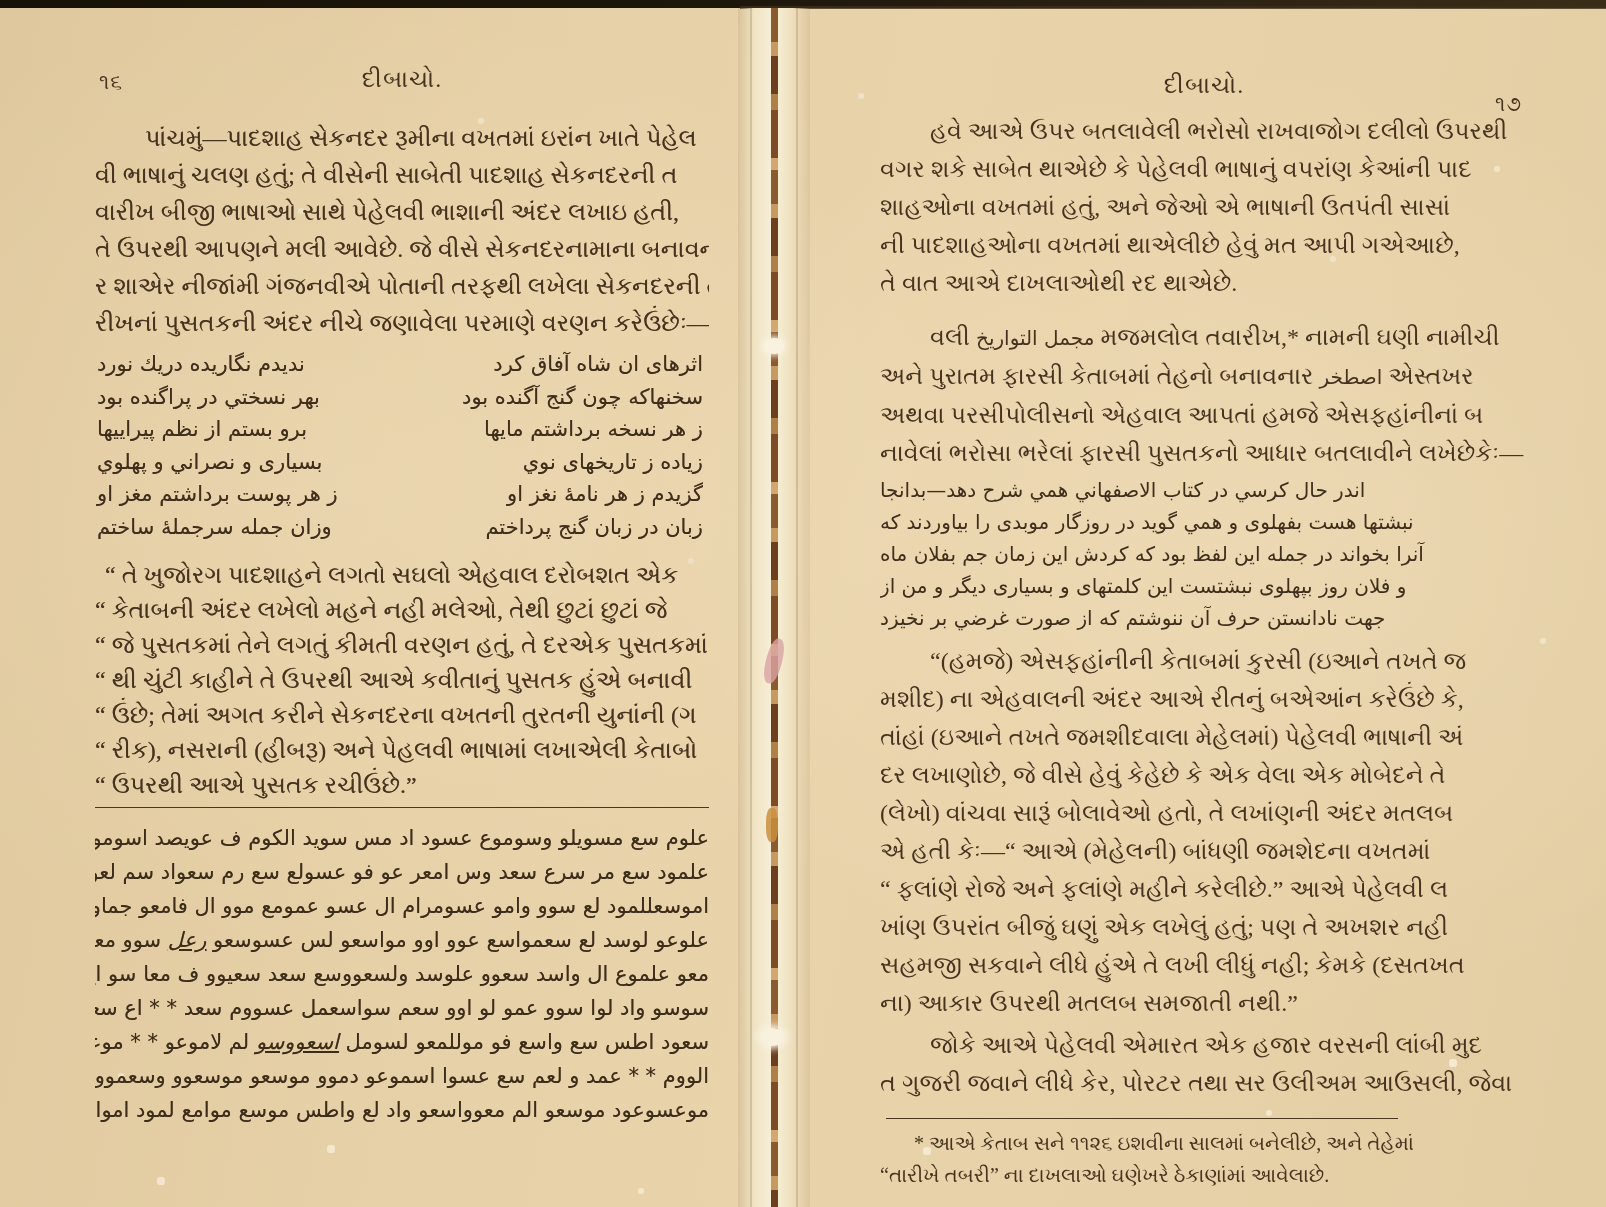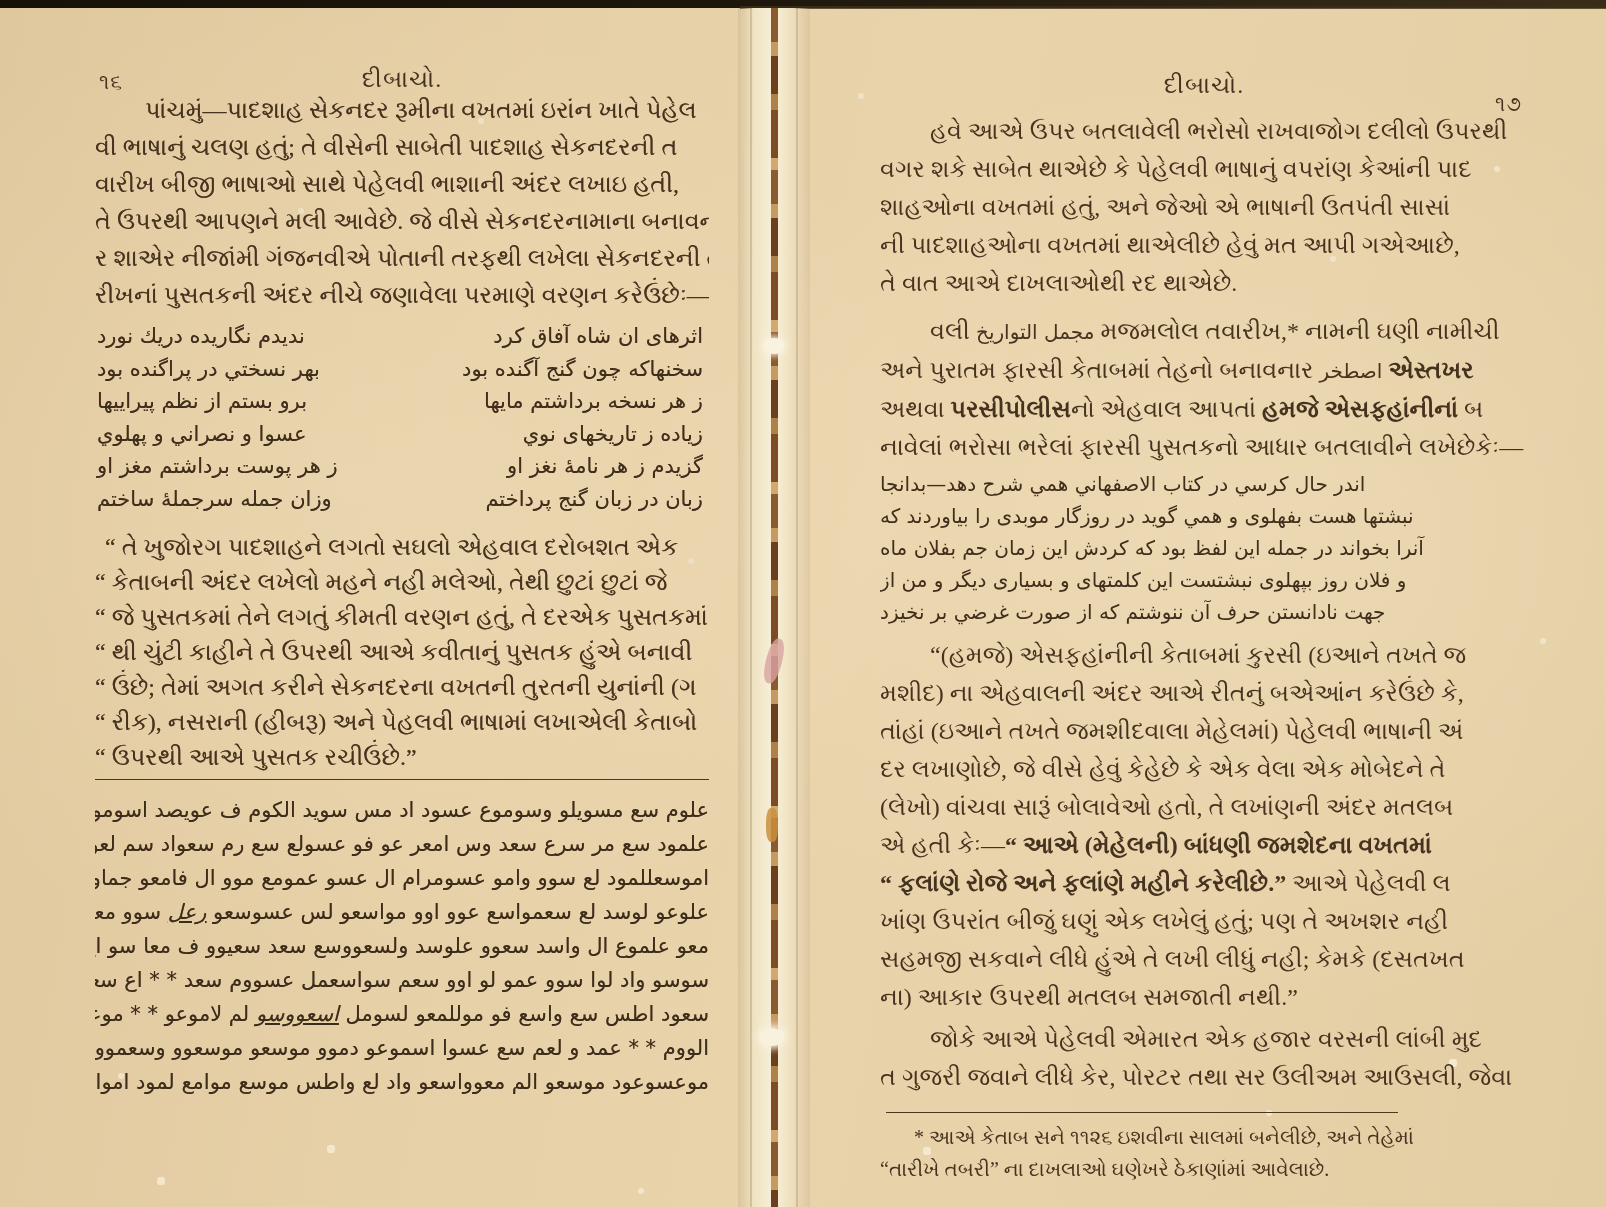--- a/index.html
+++ b/index.html
@@ -56,21 +56,21 @@
   #col-left .pgnum{position:absolute;left:4px;top:12px;}
   #col-left .runhead{position:absolute;left:0;right:0;top:8px;text-align:center;}
   #col-right .pgnum{position:absolute;right:6px;top:34px;}
   #col-right .runhead{position:absolute;left:0;right:0;top:14px;text-align:center;}
 
   .gj{font-size:24px;}
   .gj .line{line-height:37px;white-space:nowrap;}
   #col-right .gj .line{line-height:38px;}
   .p .line:first-child{text-indent:50px;}
   .q .line:first-child{text-indent:10px;}
-  .b{font-weight:bold;}
+  .b{font-weight:normal;}
   .u{text-decoration:underline;font-style:italic;}
   .fa{font-family:"DejaVu Sans",sans-serif;font-size:20px;}
 
   .verse{margin-top:6px;padding:0 6px 0 2px;}
   .verse .line{display:flex;justify-content:space-between;line-height:32.5px;
     font-family:"DejaVu Sans",sans-serif;font-size:21px;color:#3f2e1c;}
   .verse .line span{white-space:nowrap;}
 
   .quote{margin-top:15px;}
   .quote .line{line-height:35px;}
@@ -113,21 +113,21 @@
 
   <div class="speckles"></div>
 
   <div class="page" id="page-left">
     <div class="col pL" id="col-left">
       <div class="headrow">
         <span class="pgnum">૧૬</span>
         <span class="runhead">દીબાચો.</span>
       </div>
 
-      <div class="gj p" style="">
+      <div class="gj p" style="margin-top:28px">
           <div class="line">પાંચમું—પાદશાહ સેકનદર રૂમીના વખતમાં ઇરાંન ખાતે પેહેલ</div>
           <div class="line">વી ભાષાનું ચલણ હતું; તે વીસેની સાબેતી પાદશાહ સેકનદરની ત</div>
           <div class="line">વારીખ બીજી ભાષાઓ સાથે પેહેલવી ભાશાની અંદર લખાઇ હતી,</div>
           <div class="line">તે ઉપરથી આપણને મલી આવેછે. જે વીસે સેકનદરનામાના બનાવના</div>
           <div class="line">ર શાએર નીજાંમી ગંજનવીએ પોતાની તરફથી લખેલા સેકનદરની તવા</div>
           <div class="line">રીખનાં પુસતકની અંદર નીચે જણાવેલા પરમાણે વરણન કરેઉંછેઃ—</div>
         </div>
 
       <div class="verse" dir="rtl">
           <div class="line">
@@ -137,21 +137,21 @@
           <div class="line">
             <span>سخنهاكه چون گنج آگنده بود</span>
             <span>بهر نسختي در پراگنده بود</span>
           </div>
           <div class="line">
             <span>ز هر نسخه برداشتم مايها</span>
             <span>برو بستم از نظم پيراييها</span>
           </div>
           <div class="line">
             <span>زياده ز تاريخهاى نوي</span>
-            <span>عسوا و نصراني و پهلوي</span>
+            <span>بسيارى و نصراني و پهلوي</span>
           </div>
           <div class="line">
             <span>گزيدم ز هر نامهٔ نغز او</span>
             <span>ز هر پوست برداشتم مغز او</span>
           </div>
           <div class="line">
             <span>زبان در زبان گنج پرداختم</span>
             <span>وزان جمله سرجملهٔ ساختم</span>
           </div>
         </div>
@@ -190,21 +190,21 @@
       </div>
 
       <div class="gj p" style="margin-top:20px">
           <div class="line">હવે આએ ઉપર બતલાવેલી ભરોસો રાખવાજોગ દલીલો ઉપરથી</div>
           <div class="line">વગર શકે સાબેત થાએછે કે પેહેલવી ભાષાનું વપરાંણ કેઆંની પાદ</div>
           <div class="line">શાહઓના વખતમાં હતું, અને જેઓ એ ભાષાની ઉતપંતી સાસાં</div>
           <div class="line">ની પાદશાહઓના વખતમાં થાએલીછે હેવું મત આપી ગએઆછે,</div>
           <div class="line">તે વાત આએ દાખલાઓથી રદ થાએછે.</div>
         </div>
 
-      <div class="gj p" style="margin-top:10px">
+      <div class="gj p" style="margin-top:16px">
           <div class="line"><span>વલી </span><span class="fa">مجمل التواريخ</span><span> મજમલોલ તવારીખ,* નામની ઘણી નામીચી</span></div>
           <div class="line"><span>અને પુરાતમ ફારસી કેતાબમાં તેહનો બનાવનાર </span><span class="fa">اصطخر</span><span> </span><span class="b">એસ્તખર</span></div>
           <div class="line"><span>અથવા </span><span class="b">પરસીપોલીસ</span><span>નો એહવાલ આપતાં </span><span class="b">હમજે એસફહાંનીનાં</span><span> બ</span></div>
           <div class="line">નાવેલાં ભરોસા ભરેલાં ફારસી પુસતકનો આધાર બતલાવીને લખેછેકેઃ—</div>
         </div>
 
       <div class="farsi-prose">
           <div class="line">اندر حال كرسي در كتاب الاصفهاني همي شرح دهد—بدانجا</div>
           <div class="line">نبشتها هست بفهلوى و همي گويد در روزگار موبدى را بياوردند كه</div>
           <div class="line">آنرا بخواند در جمله اين لفظ بود كه كردش اين زمان جم بفلان ماه</div>

